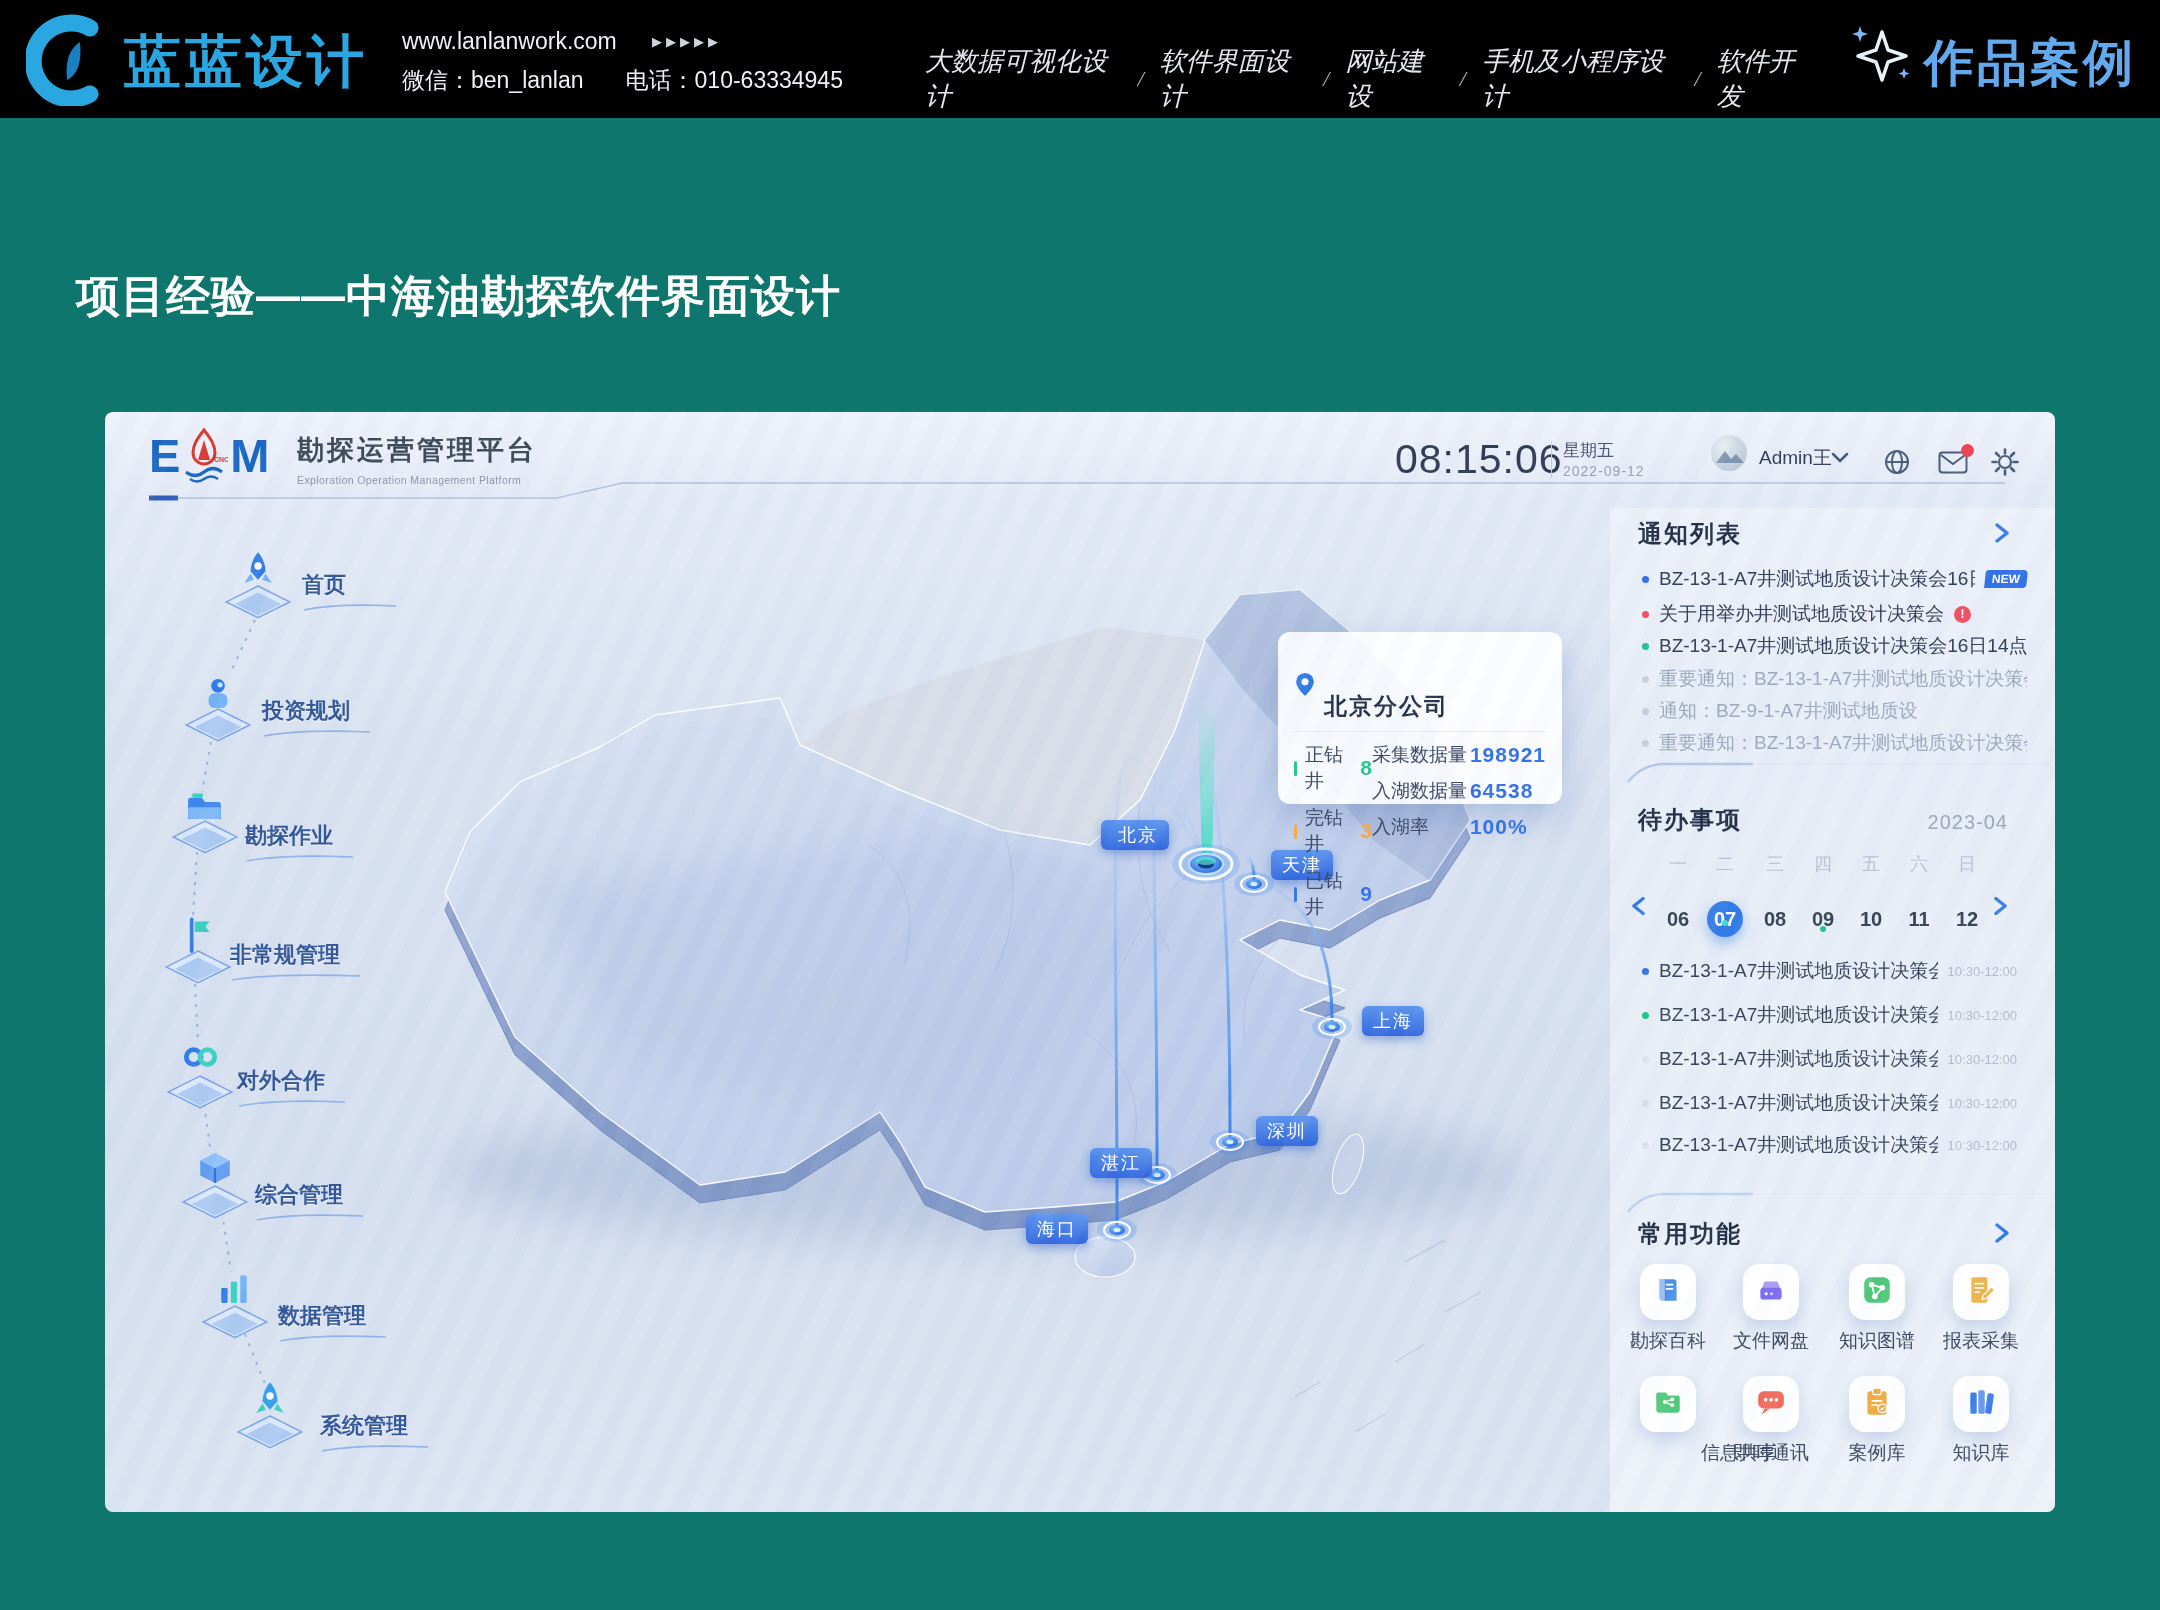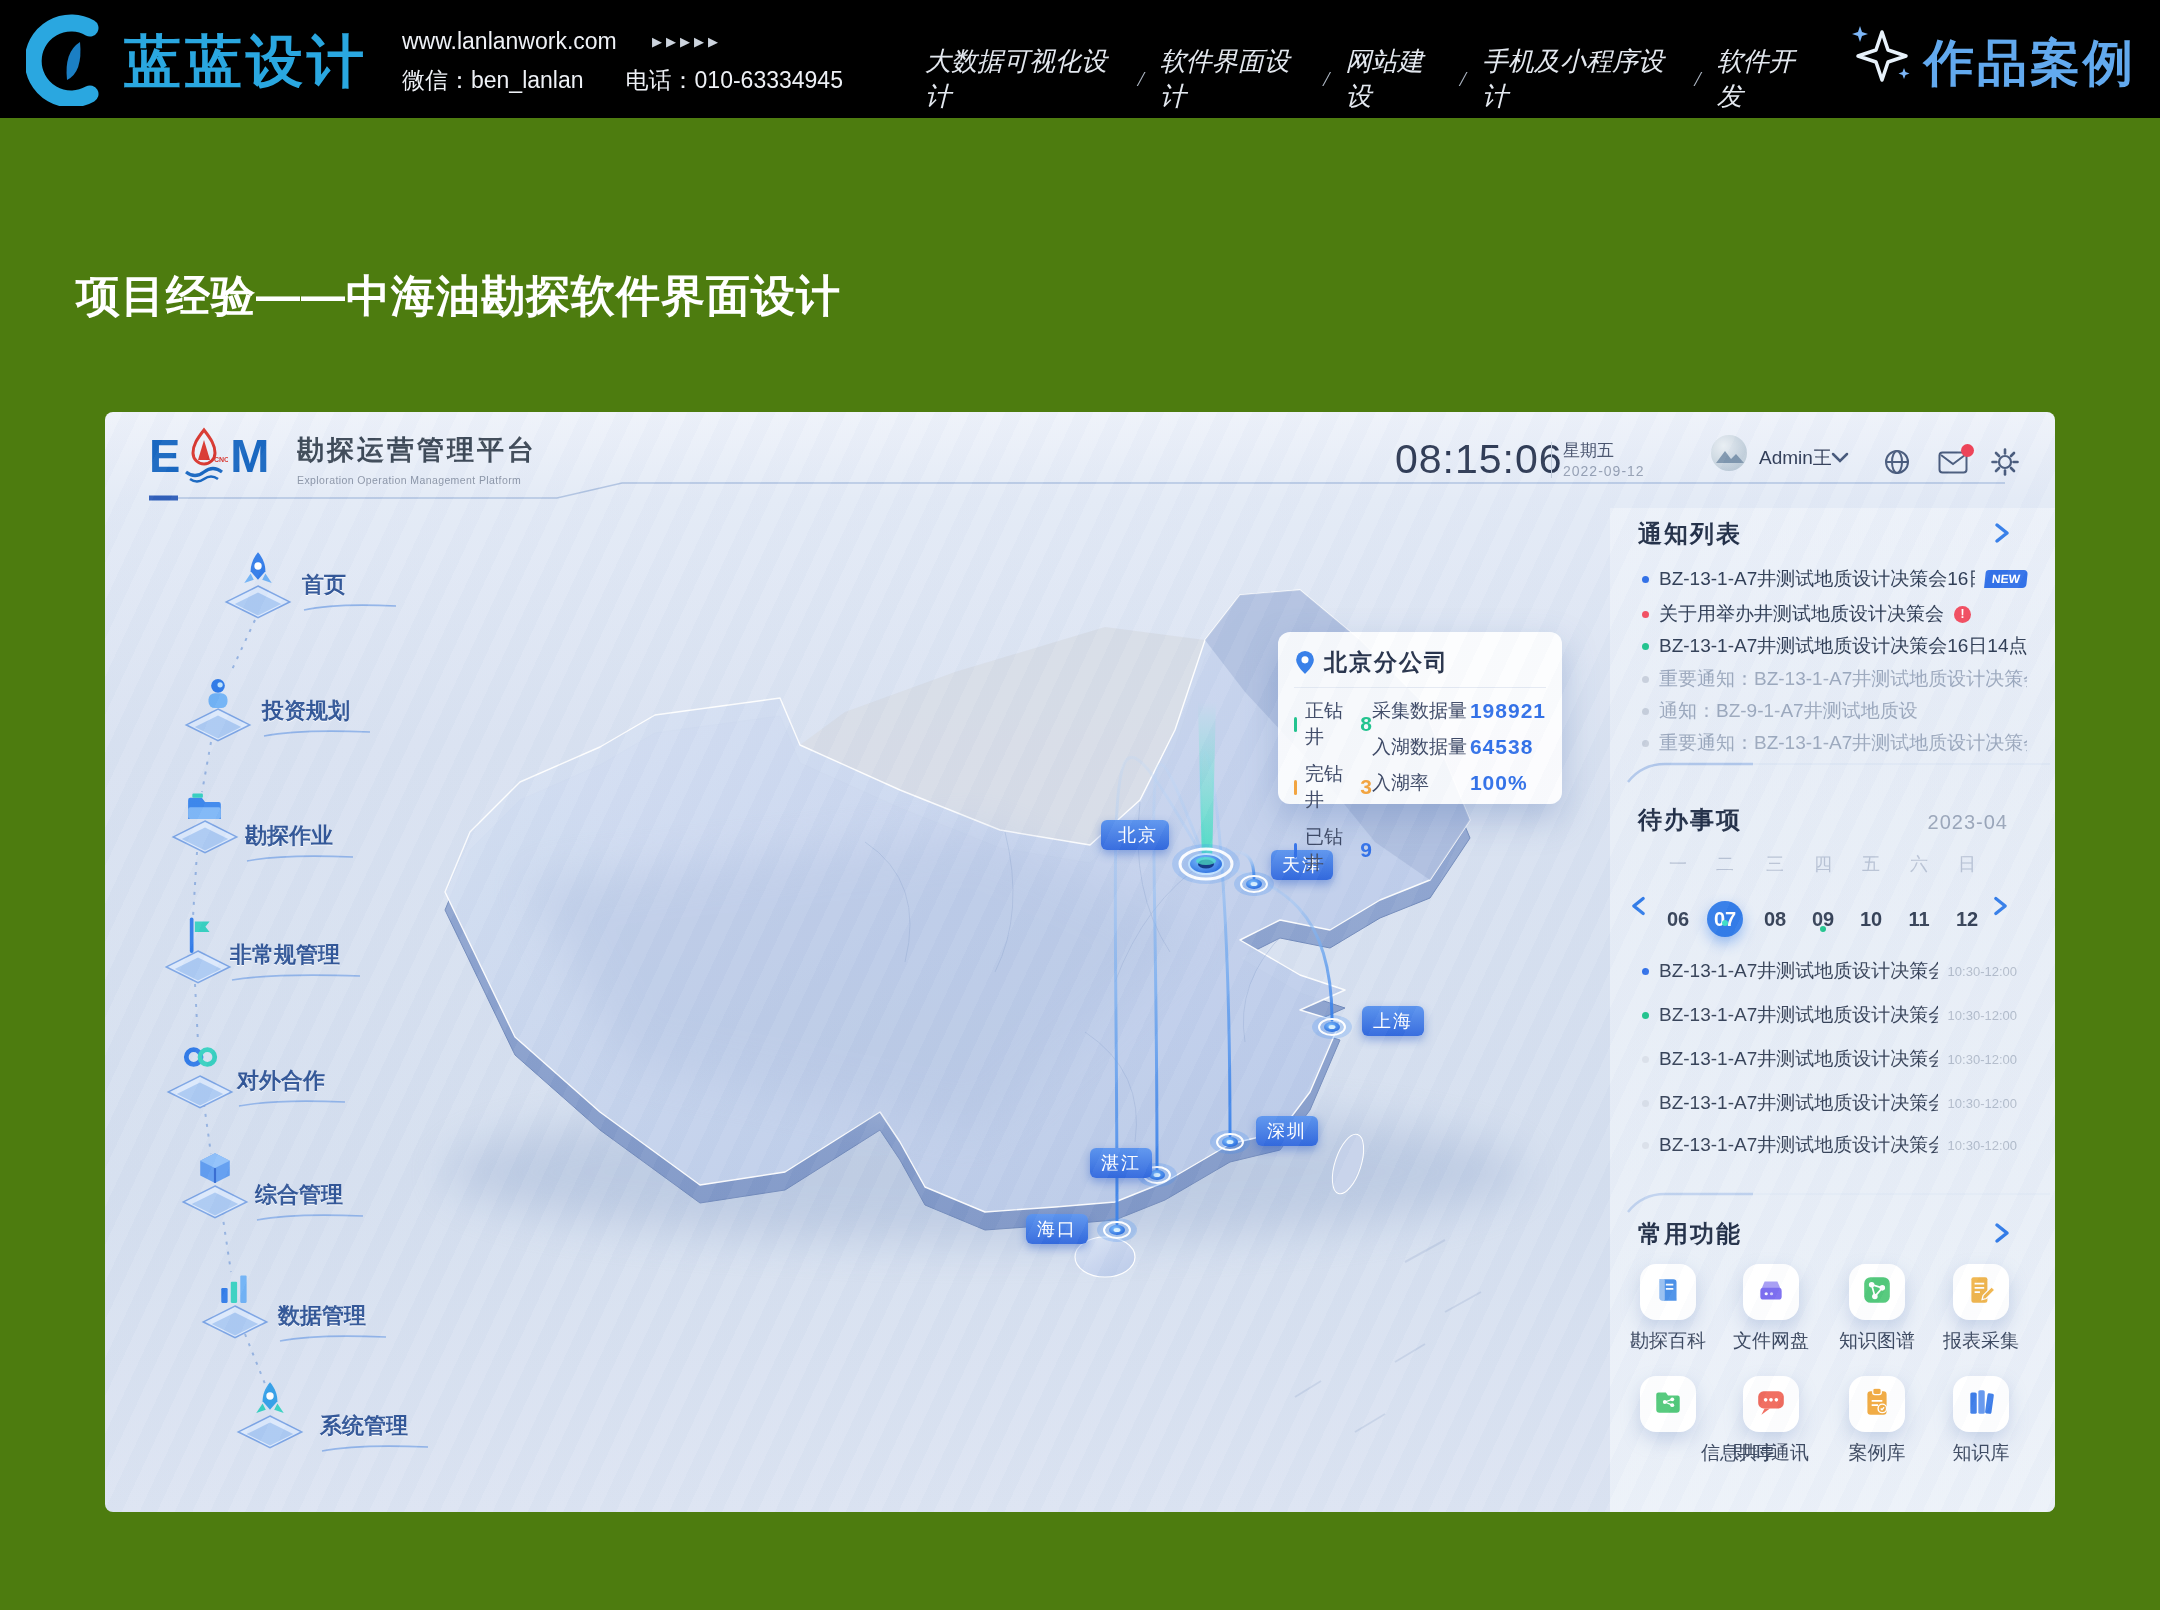--- a/index.html
+++ b/index.html
@@ -1,17 +1,17 @@
 <!DOCTYPE html>
 <html><head>
 <meta charset="utf-8">
 <style>
   html,body{margin:0;padding:0;background:#12171f;}
   .stage{position:relative;width:2160px;height:1610px;overflow:hidden;
-    background:#4d7c0f;font-family:"Liberation Sans","DejaVu Sans",sans-serif;}
+    background:#0f766e;font-family:"Liberation Sans","DejaVu Sans",sans-serif;}
 
   
   .site-header{position:absolute;left:0;top:0;width:2160px;height:118px;background:#000;}
   .ll-logo{position:absolute;left:26px;top:14px;}
   .ll-name{position:absolute;left:124px;top:24px;font-size:57px;font-weight:bold;color:#2aa7e0;letter-spacing:4px;}
   .hdr-url{position:absolute;left:402px;top:28px;font-size:23px;color:#eef1f6;}
   .hdr-arrows{position:absolute;left:652px;top:34px;font-size:13px;color:#cdd4de;letter-spacing:4px;}
   .hdr-line2{position:absolute;left:402px;top:65px;font-size:23px;color:#eef1f6;display:flex;gap:42px;}
   .services{position:absolute;left:925px;top:44px;width:890px;display:flex;gap:16px;align-items:center;
     font-family:"Liberation Serif","DejaVu Serif",serif;font-style:italic;font-size:26px;color:#e3e8ef;}
@@ -55,21 +55,21 @@
   .side-underline{display:block;margin-top:2px;}
 
   
   .city-chip{position:absolute;padding:3px 11px;border-radius:6px;font-size:18px;color:#fff;letter-spacing:2px;
     background:linear-gradient(180deg,#5a93ee,#2f66dd);box-shadow:0 4px 10px rgba(40,90,200,.45);}
 
   
   .info-card{position:absolute;left:1173px;top:220px;width:284px;height:172px;border-radius:12px;
     background:rgba(255,255,255,.90);box-shadow:0 14px 34px rgba(90,120,180,.35);}
   .ic-head{display:flex;align-items:center;gap:10px;padding:15px 18px 9px 18px;}
-  .ic-title{font-size:23px;font-weight:bold;color:#232f48;letter-spacing:2px;}
+  .ic-title{font-size:23px;font-weight:bold;color:#232f48;letter-spacing:2px;margin-top:44px;}
   .ic-hr{height:1px;background:#e4e9f2;margin:0 16px;}
   .ic-body{display:flex;padding:10px 16px 0 16px;}
   .ic-col-l{width:112px;display:flex;flex-direction:column;gap:11px;}
   .ic-col-r{flex:1;display:flex;flex-direction:column;gap:10px;}
   .well-row{display:flex;align-items:center;gap:8px;font-size:19px;color:#3a4663;}
   .well-bar{width:4px;height:15px;border-radius:2px;}
   .well-val{font-size:21px;font-weight:bold;margin-left:4px;}
   .stat-row{display:flex;align-items:center;font-size:19px;color:#3a4663;}
   .stat-label{width:98px;}
   .stat-val{font-size:21px;font-weight:bold;color:#2f6fe8;letter-spacing:1px;}

